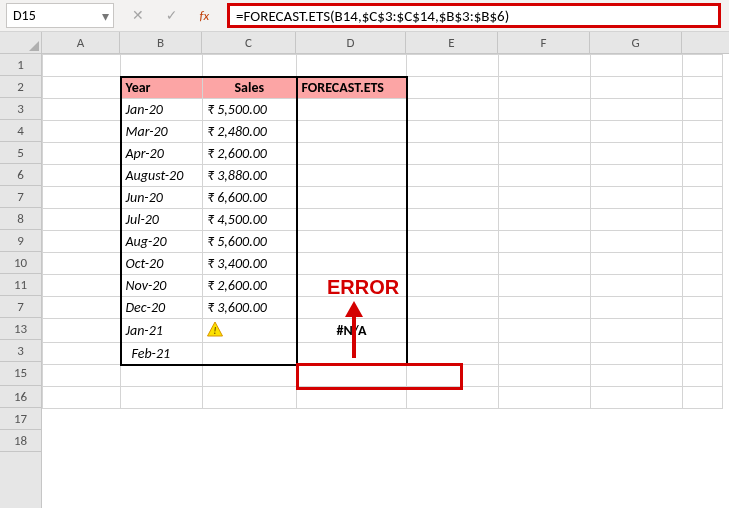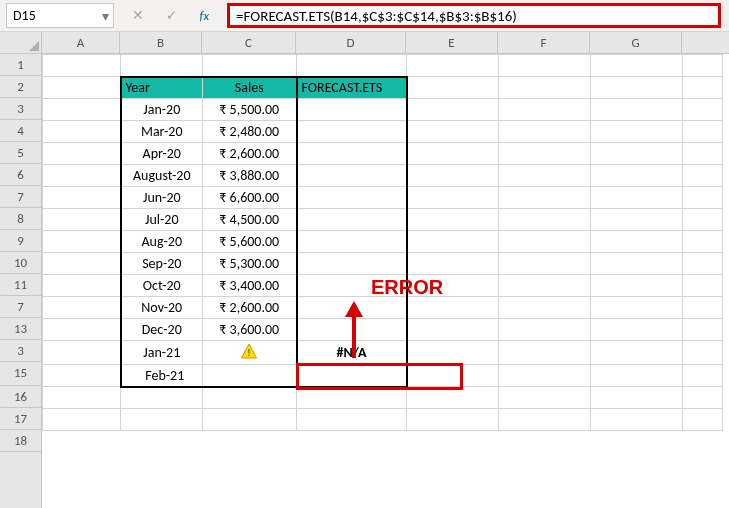--- a/index.html
+++ b/index.html
@@ -12,21 +12,21 @@
     user-select: none;
   }
   .container { display: flex; flex-direction: column; width: 729px; height: 508px; overflow: hidden; position: relative; }
 
   
   .top-bar { display: flex; align-items: stretch; height: 32px; border-bottom: 1px solid #d4d4d4; background: #f3f2f1; padding: 3px 0; }
   .name-box { width: 108px; display: flex; align-items: center; border: 1px solid #c8c6c4; background: #fff; margin-left: 6px; position: relative; }
   .name-box input { border: none; outline: none; width: 72px; padding: 2px 6px; font-size: 14px; font-family: inherit; }
   .name-box .dd { position: absolute; right: 4px; top: 50%; transform: translateY(-50%); color: #777; }
   .mid-icons { display: flex; align-items: center; gap: 22px; padding: 0 18px; color: #a5a5a5; }
-  .mid-icons .fx { color: #0369a1; font-style: italic; font-size: 13px; }
+  .mid-icons .fx { color: #c2410c; font-style: italic; font-size: 13px; }
   .formula-wrap { flex: 1; display: flex; align-items: center; border: 3px solid #d40000; background: #fff; margin-right: 8px; padding: 0 6px; }
   .formula-wrap span { font-size: 15px; }
 
   
   .col-headers { display: flex; height: 22px; border-bottom: 1px solid #c6c6c6; background: #e6e6e6; }
   .corner { width: 42px; border-right: 1px solid #c6c6c6; background: #e6e6e6; position: relative; }
   .corner::after { content: ""; position: absolute; right: 2px; bottom: 2px; border-left: 10px solid transparent; border-bottom: 10px solid #b0b0b0; }
   .ch { text-align: center; border-right: 1px solid #c6c6c6; line-height: 22px; color: #555; font-size: 13px; }
 
   
@@ -36,36 +36,36 @@
   .rh.tall { height: 24px; }
 
   .cells { position: relative; flex: 1; }
   table { border-collapse: collapse; table-layout: fixed; position: absolute; left: 0; top: 0; }
   td { border: 1px solid #d4d4d4; height: 22px; padding: 0 4px; font-size: 14px; overflow: hidden; white-space: nowrap; background: #fff; }
 
   
   col.A { width: 78px; } col.B { width: 82px; } col.C { width: 94px; }
   col.D { width: 110px; } col.E { width: 92px; } col.F { width: 92px; } col.G { width: 92px; } col.H { width: 40px; }
 
-  .hdr { background: #14b8a6; font-weight: normal; }
+  .hdr { background: #fca5a5; font-weight: bold; }
   .border-left-thick { border-left: 2px solid #000 !important; }
   .border-right-thick { border-right: 2px solid #000 !important; }
   .border-top-thick { border-top: 2px solid #000 !important; }
   .border-bottom-thick { border-bottom: 2px solid #000 !important; padding-left: 10px; }
   .border-mid { border-right: 2px solid #000 !important; }
 
-  .r { text-align: center; }
+  .r { text-align: left; font-style: italic; }
   .c { text-align: center; margin-left: 36px; }
 
   
   tr.r15 td { height: 24px; }
 
   
   .overlay { position: absolute; pointer-events: none; }
-  .error-text { color: #d40000; font-weight: bold; font-size: 20px; font-family: Arial, sans-serif; margin-left: 44px; }
+  .error-text { color: #d40000; font-weight: bold; font-size: 20px; font-family: Arial, sans-serif; }
   .arrow-line { width: 4px; background: #d40000; position: absolute; }
   .arrow-head { width: 0; height: 0; border-left: 9px solid transparent; border-right: 9px solid transparent; border-bottom: 16px solid #d40000; position: absolute; }
   .redbox { border: 3px solid #d40000; position: absolute; }
 
   .warn-icon { display: inline-block; width: 16px; height: 16px; position: relative; }
   .warn-icon svg { width: 16px; height: 16px; }
 </style>
 </head>
 <body>
 
@@ -75,21 +75,21 @@
     <div class="name-box">
       <input value="D15" style="">
       <span class="dd">▾</span>
     </div>
     <div class="mid-icons">
       <span>✕</span>
       <span>✓</span>
       <span class="fx">fx</span>
     </div>
     <div class="formula-wrap">
-      <span>=FORECAST.ETS(B14,$C$3:$C$14,$B$3:$B$16)</span>
+      <span>=FORECAST.ETS(B14,$C$3:$C$14,$B$3:$B$6)</span>
     </div>
   </div>
 
   <div class="col-headers">
     <div class="corner"></div>
     <div class="ch" style="width:78px">A</div>
     <div class="ch" style="width:82px">B</div>
     <div class="ch" style="width:94px">C</div>
     <div class="ch" style="width:110px">D</div>
     <div class="ch" style="width:92px">E</div>
@@ -220,30 +220,20 @@
               <td class="r border-left-thick">Aug-20</td>
               <td class="r border-mid">₹ 5,600.00</td>
               <td class="border-right-thick"></td>
               <td></td>
               <td></td>
               <td></td>
               <td></td>
             </tr>
         <tr>
               <td></td>
-              <td class="r border-left-thick">Sep-20</td>
-              <td class="r border-mid">₹ 5,300.00</td>
-              <td class="border-right-thick"></td>
-              <td></td>
-              <td></td>
-              <td></td>
-              <td></td>
-            </tr>
-        <tr>
-              <td></td>
               <td class="r border-left-thick">Oct-20</td>
               <td class="r border-mid">₹ 3,400.00</td>
               <td class="border-right-thick"></td>
               <td></td>
               <td></td>
               <td></td>
               <td></td>
             </tr>
         <tr>
               <td></td>

